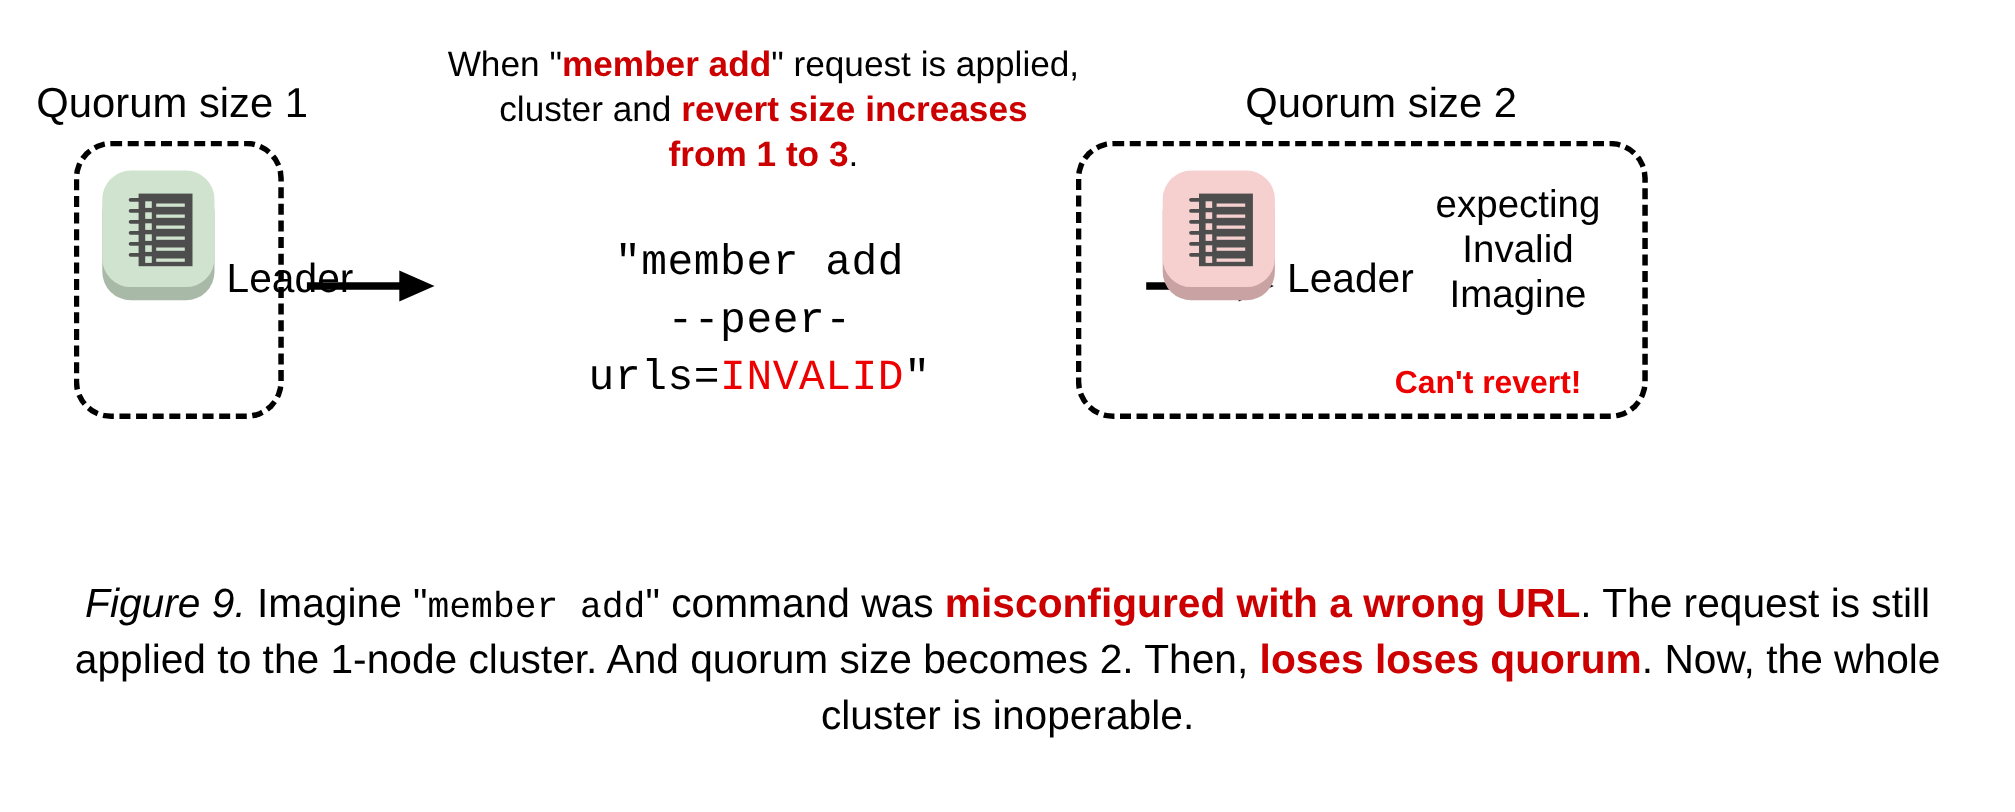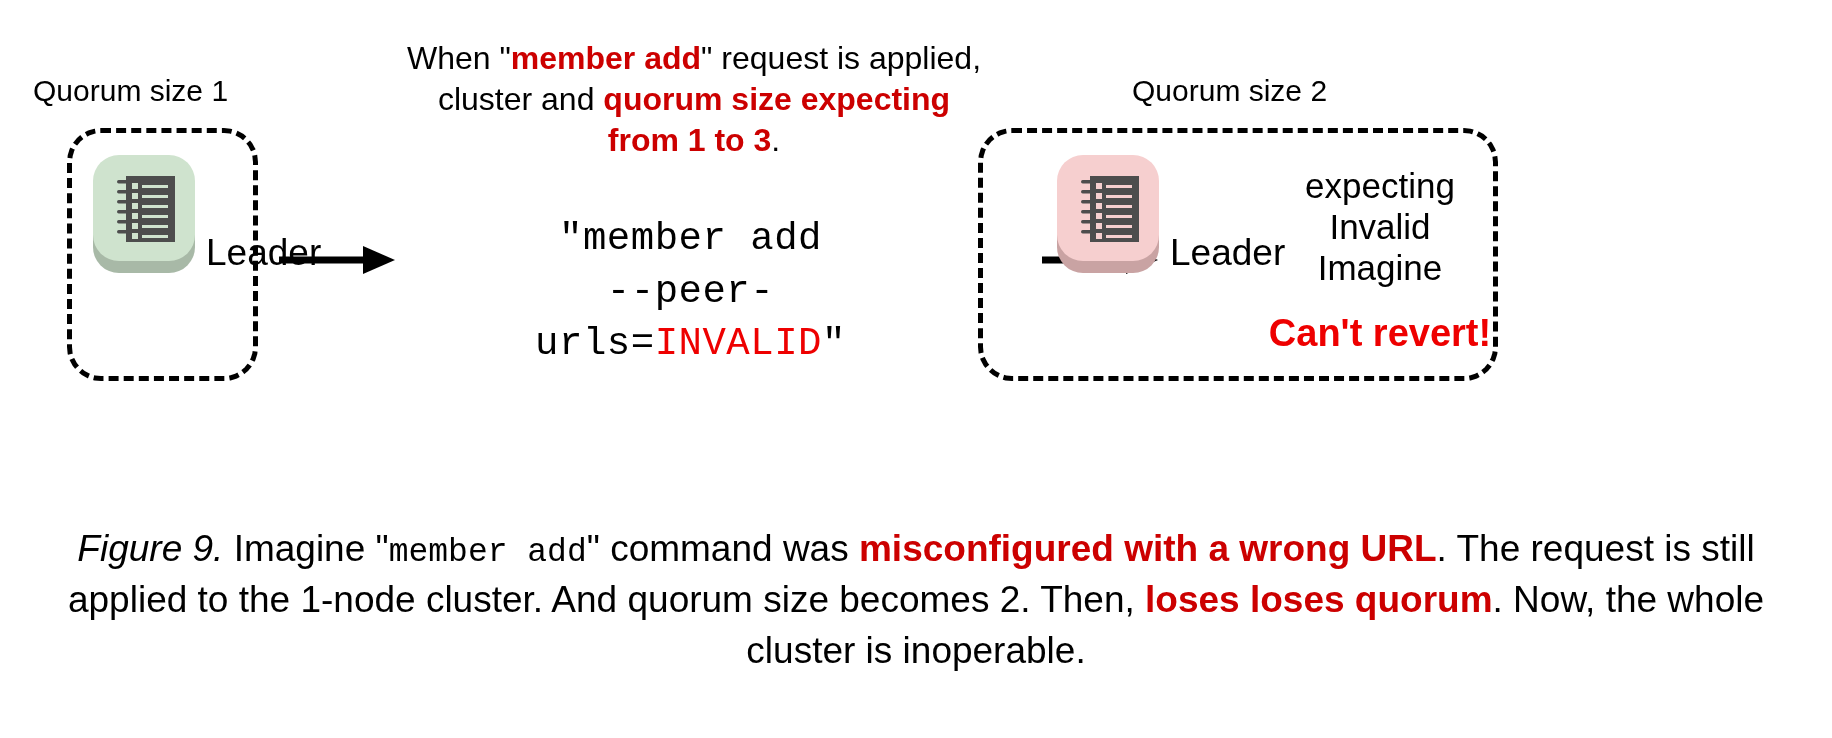--- a/index.html
+++ b/index.html
@@ -21,21 +21,21 @@
   }
 
   
   .red      { color: #cc0000; font-weight: bold; }
   .mono     { font-family: "Liberation Mono", "DejaVu Sans Mono", monospace; }
   .ital     { font-style: italic; }
 
   
   .group-title {
     position: absolute;
-    font-size: 30px;
+    font-size: 38px;
     line-height: 1.1;
     white-space: nowrap;
     color: #000;
   }
   #quorum-title-left  { left: 33px;  top: 74px; }
   #quorum-title-right { left: 1132px; top: 74px; }
 
   
   .cluster-box {
     position: absolute;
@@ -101,24 +101,24 @@
     top: 166px;
     width: 224px;
     text-align: center;
     font-size: 35px;
     line-height: 1.17;
     color: #000;
   }
   #cant-revert {
     position: absolute;
     left: 1268px;
-    top: 312px;
+    top: 332px;
     width: 224px;
-    text-align: center;
-    font-size: 38px;
+    text-align: left;
+    font-size: 29px;
     font-weight: bold;
     color: #ee0000;
     white-space: nowrap;
   }
 
   
   #top-note {
     position: absolute;
     left: 372px;
     top: 38px;
@@ -158,21 +158,21 @@
     color: #000;
   }
 </style>
 </head>
 <body>
 
 <div class="stage">
 
   <div id="top-note">
     <span><span>When "</span><span class="red">member add</span><span>" request is applied,</span></span><br>
-    <span><span>cluster and </span><span class="red">quorum size expecting</span></span><br>
+    <span><span>cluster and </span><span class="red">revert size increases</span></span><br>
     <span><span class="red">from 1 to 3</span><span>.</span></span>
   </div>
 
   <div class="group-title" id="quorum-title-left">Quorum size 1</div>
 
   <div class="cluster-box" id="cluster-left"></div>
 
   <div class="node" id="node-left">
     <div class="node-chip chip-green">
       <div class="chip-shadow"></div>

